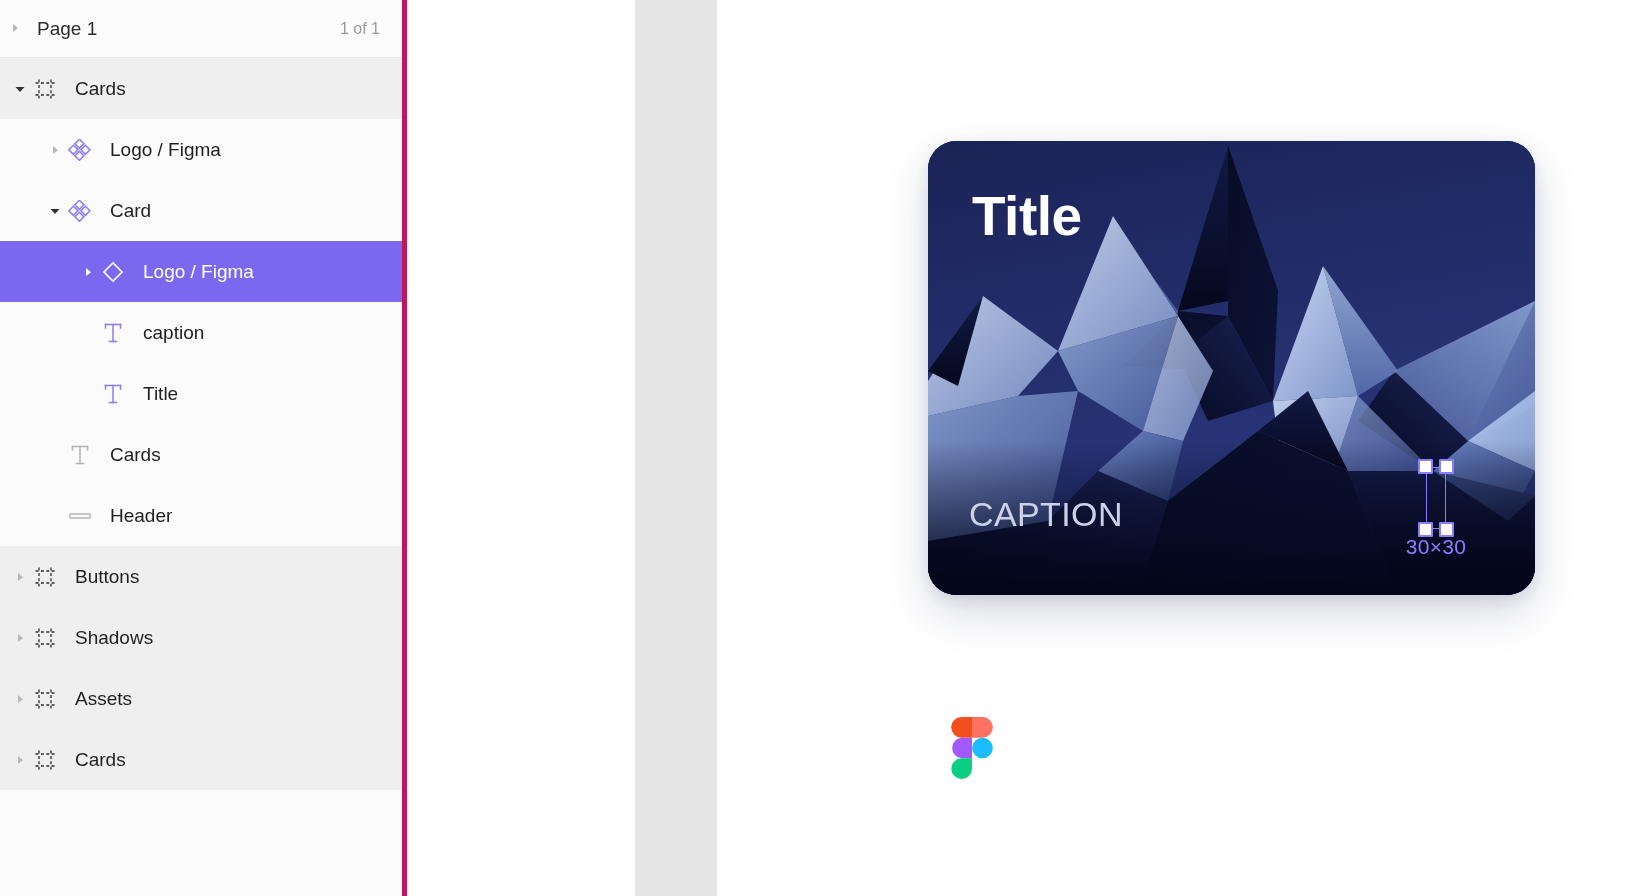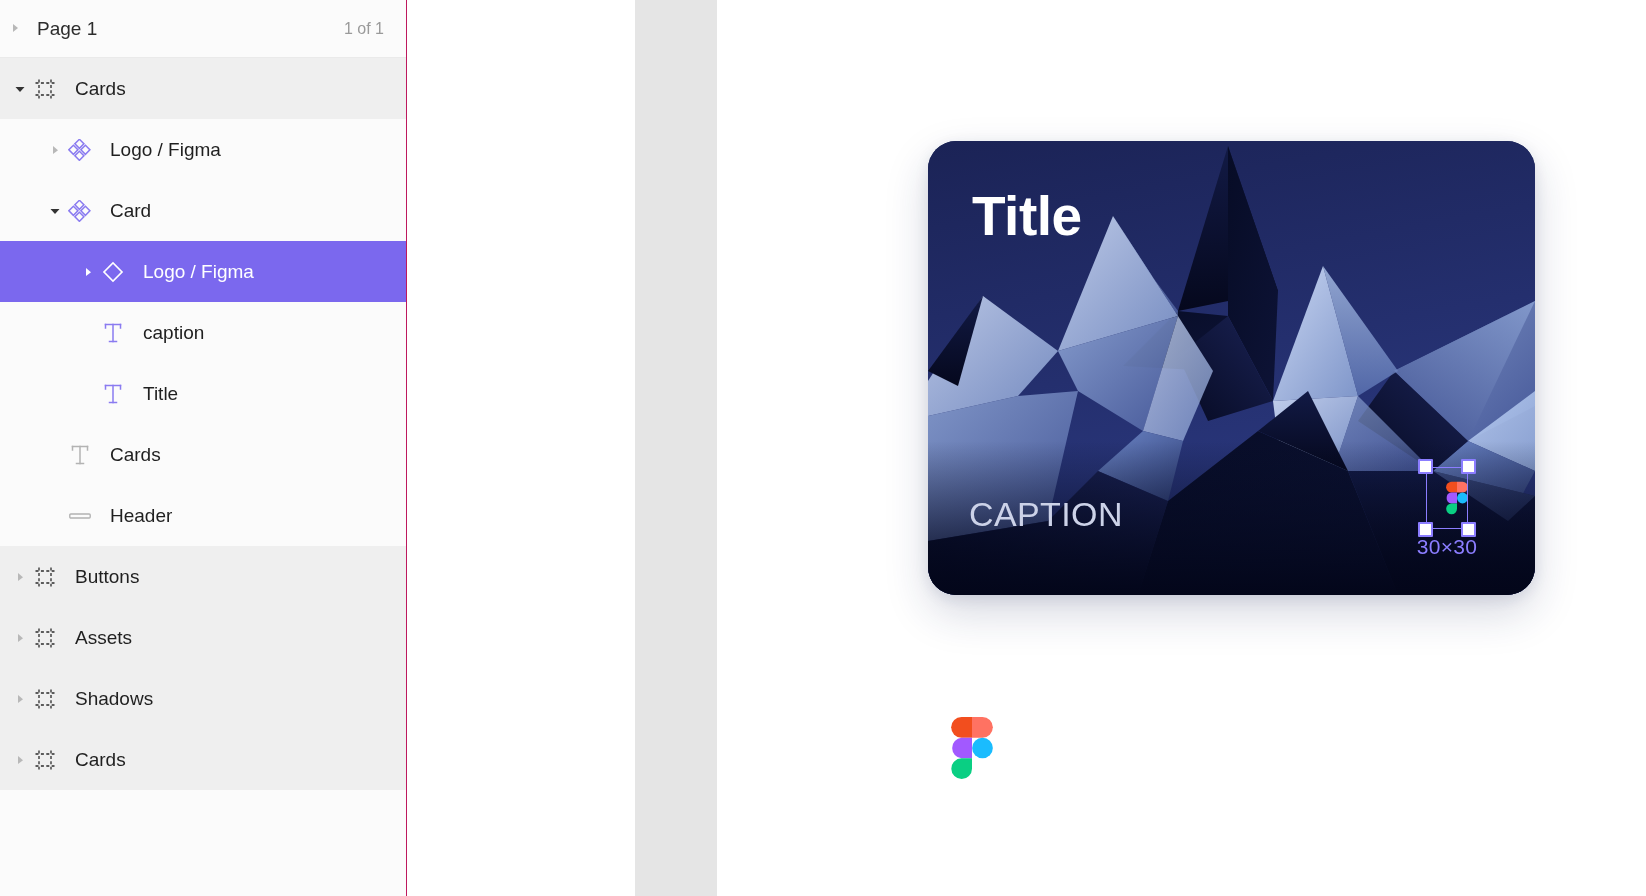--- a/index.html
+++ b/index.html
@@ -9,21 +9,21 @@
     background: #ffffff;
     font-family: "Liberation Sans", sans-serif;
     -webkit-font-smoothing: antialiased;
   }
   #app { position: relative; width: 1646px; height: 896px; display: flex; }
 
   
   .sidebar {
     width: 407px; height: 896px;
     background: #fbfbfb;
-    border-right: 1px solid #be185d;
+    border-right: 5px solid #be185d;
     position: relative;
     flex: 0 0 407px;
   }
   .page-row {
     height: 58px;
     display: flex; align-items: center;
     padding-left: 10px; padding-right: 22px;
     background: #fbfbfb;
     border-bottom: 1px solid #eaeaea;
   }
@@ -114,21 +114,21 @@
     font-size: 34px;
     color: #ccd2e8;
     letter-spacing: 0.4px;
     line-height: 1;
   }
 
   
   .sel-logo {
     position: absolute;
     left: 498px; top: 326px;
-    width: 42px; height: 62px; padding-left: 20px;
+    width: 20px; height: 62px; padding-left: 20px;
   }
   .sel-box {
     position: absolute;
     left: 0; top: 0;
     width: 100%; height: 100%;
     border: 1.5px solid #8b7dff;
   }
   .handle {
     position: absolute;
     width: 15px; height: 15px;
@@ -325,39 +325,39 @@
           <span class="row-icon">
             <svg width="22" height="22" viewBox="0 0 22 22">
               <g stroke="#2b2b2b" stroke-width="1.3" fill="none">
                 <path d="M5 1.5 V20.5" stroke-dasharray="3 2.4"></path>
                 <path d="M17 1.5 V20.5" stroke-dasharray="3 2.4"></path>
                 <path d="M1.5 5 H20.5" stroke-dasharray="3 2.4"></path>
                 <path d="M1.5 17 H20.5" stroke-dasharray="3 2.4"></path>
               </g>
             </svg>
           </span>
-          <span class="row-label">Assets</span>
+          <span class="row-label">Shadows</span>
         </div>
         <div class="layer-row group-frame ind0">
           <span class="row-caret">
             <svg width="10" height="12" viewBox="0 0 10 12">
               <path d="M3 2 L8 6.2 L3 10 Z" fill="#b8b8b8"></path>
             </svg>
           </span>
           <span class="row-icon">
             <svg width="22" height="22" viewBox="0 0 22 22">
               <g stroke="#2b2b2b" stroke-width="1.3" fill="none">
                 <path d="M5 1.5 V20.5" stroke-dasharray="3 2.4"></path>
                 <path d="M17 1.5 V20.5" stroke-dasharray="3 2.4"></path>
                 <path d="M1.5 5 H20.5" stroke-dasharray="3 2.4"></path>
                 <path d="M1.5 17 H20.5" stroke-dasharray="3 2.4"></path>
               </g>
             </svg>
           </span>
-          <span class="row-label">Shadows</span>
+          <span class="row-label">Assets</span>
         </div>
         <div class="layer-row group-frame ind0">
           <span class="row-caret">
             <svg width="10" height="12" viewBox="0 0 10 12">
               <path d="M3 2 L8 6.2 L3 10 Z" fill="#b8b8b8"></path>
             </svg>
           </span>
           <span class="row-icon">
             <svg width="22" height="22" viewBox="0 0 22 22">
               <g stroke="#2b2b2b" stroke-width="1.3" fill="none">

